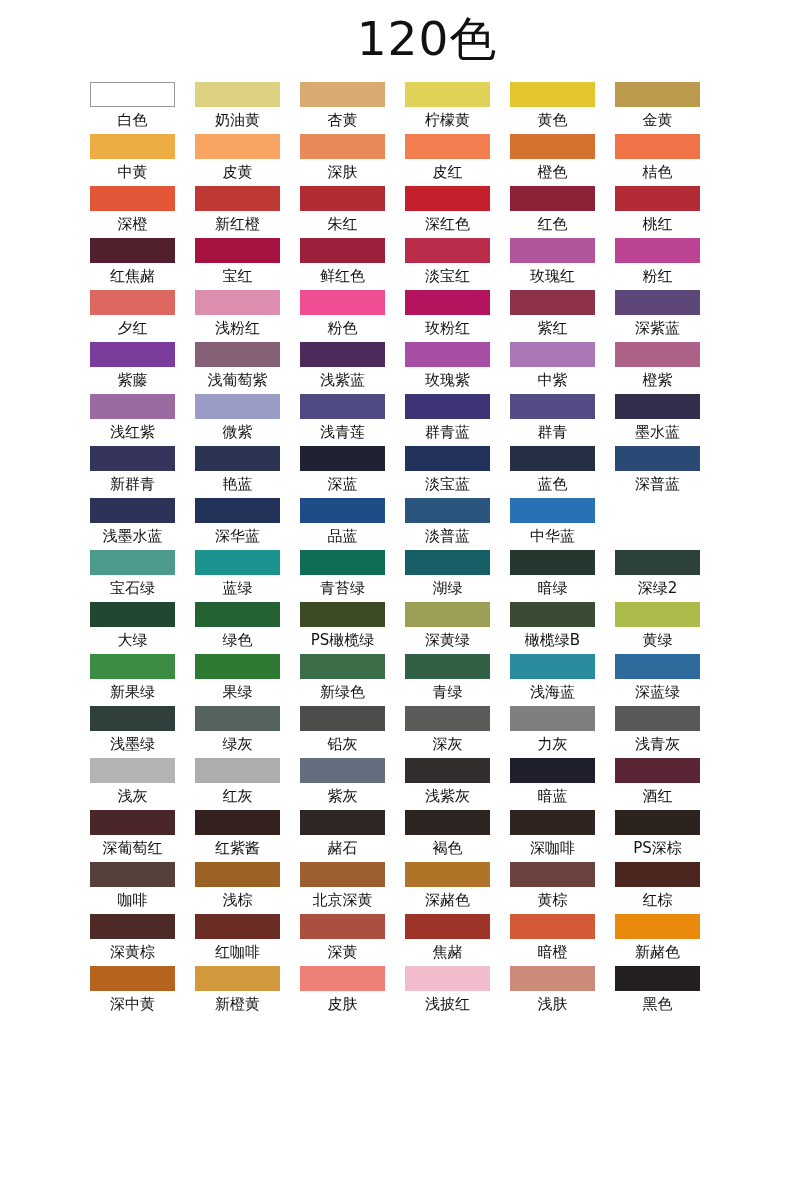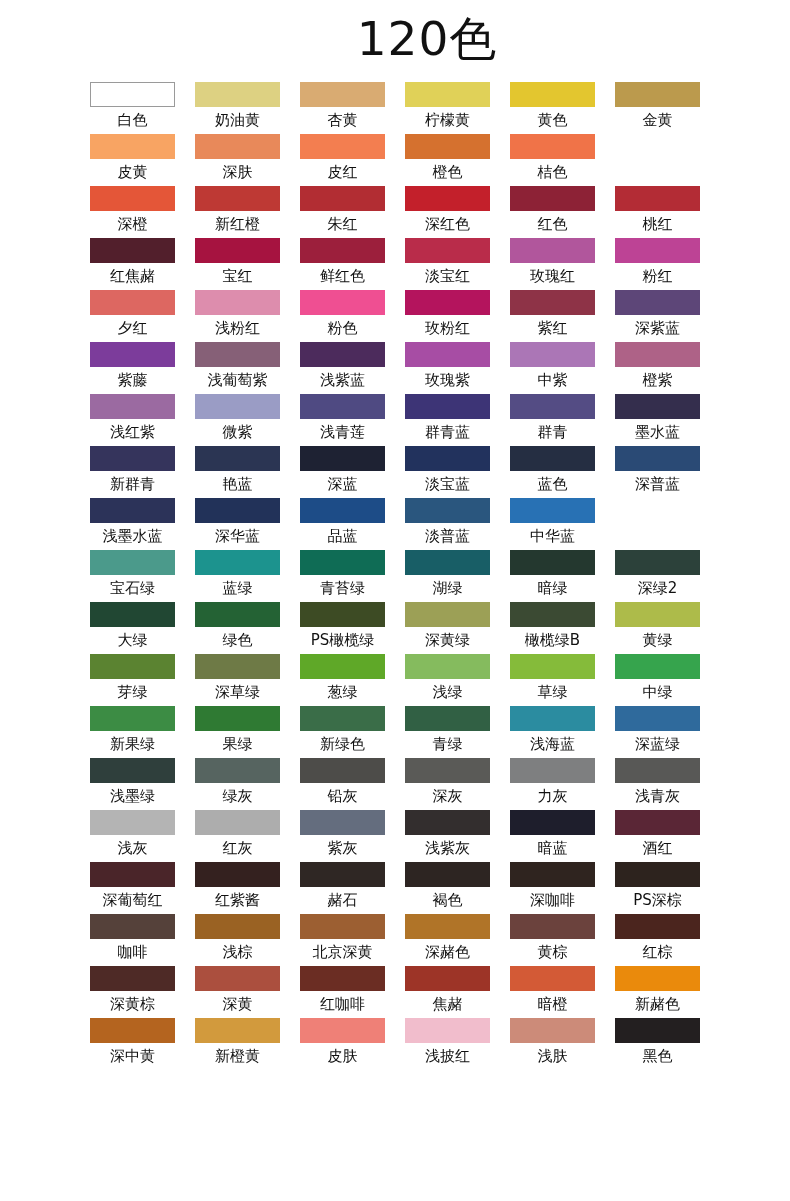--- a/index.html
+++ b/index.html
@@ -101,20 +101,24 @@
           <div class="swatch" style="background: rgb(227, 198, 47);"></div>
           <div class="label">黄色</div>
         </div>
         <div class="cell">
           <div class="swatch" style="background: rgb(187, 154, 77);"></div>
           <div class="label">金黄</div>
         </div>
       </div>
       <div class="row">
         <div class="cell">
+          <div class="swatch" style="background: rgb(238, 172, 68);"></div>
+          <div class="label">中黄</div>
+        </div>
+        <div class="cell">
           <div class="swatch" style="background: rgb(248, 164, 99);"></div>
           <div class="label">皮黄</div>
         </div>
         <div class="cell">
           <div class="swatch" style="background: rgb(232, 137, 90);"></div>
           <div class="label">深肤</div>
         </div>
         <div class="cell">
           <div class="swatch" style="background: rgb(243, 126, 80);"></div>
           <div class="label">皮红</div>
@@ -353,46 +357,20 @@
           <div class="swatch" style="background: rgb(59, 74, 51);"></div>
           <div class="label">橄榄绿B</div>
         </div>
         <div class="cell">
           <div class="swatch" style="background: rgb(173, 187, 74);"></div>
           <div class="label">黄绿</div>
         </div>
       </div>
       <div class="row">
         <div class="cell">
-          <div class="swatch" style="background: rgb(91, 131, 49);"></div>
-          <div class="label">芽绿</div>
-        </div>
-        <div class="cell">
-          <div class="swatch" style="background: rgb(110, 122, 70);"></div>
-          <div class="label">深草绿</div>
-        </div>
-        <div class="cell">
-          <div class="swatch" style="background: rgb(95, 168, 40);"></div>
-          <div class="label">葱绿</div>
-        </div>
-        <div class="cell">
-          <div class="swatch" style="background: rgb(133, 187, 94);"></div>
-          <div class="label">浅绿</div>
-        </div>
-        <div class="cell">
-          <div class="swatch" style="background: rgb(133, 187, 58);"></div>
-          <div class="label">草绿</div>
-        </div>
-        <div class="cell">
-          <div class="swatch" style="background: rgb(54, 164, 77);"></div>
-          <div class="label">中绿</div>
-        </div>
-      </div>
-      <div class="row">
-        <div class="cell">
           <div class="swatch" style="background: rgb(60, 140, 68);"></div>
           <div class="label">新果绿</div>
         </div>
         <div class="cell">
           <div class="swatch" style="background: rgb(47, 122, 51);"></div>
           <div class="label">果绿</div>
         </div>
         <div class="cell">
           <div class="swatch" style="background: rgb(58, 109, 72);"></div>
           <div class="label">新绿色</div>
@@ -513,26 +491,26 @@
           <div class="swatch" style="background: rgb(75, 37, 30);"></div>
           <div class="label">红棕</div>
         </div>
       </div>
       <div class="row">
         <div class="cell">
           <div class="swatch" style="background: rgb(78, 42, 38);"></div>
           <div class="label">深黄棕</div>
         </div>
         <div class="cell">
+          <div class="swatch" style="background: rgb(107, 45, 35);"></div>
+          <div class="label">红咖啡</div>
+        </div>
+        <div class="cell">
           <div class="swatch" style="background: rgb(171, 79, 62);"></div>
           <div class="label">深黄</div>
-        </div>
-        <div class="cell">
-          <div class="swatch" style="background: rgb(107, 45, 35);"></div>
-          <div class="label">红咖啡</div>
         </div>
         <div class="cell">
           <div class="swatch" style="background: rgb(157, 52, 39);"></div>
           <div class="label">焦赭</div>
         </div>
         <div class="cell">
           <div class="swatch" style="background: rgb(211, 90, 54);"></div>
           <div class="label">暗橙</div>
         </div>
         <div class="cell">

